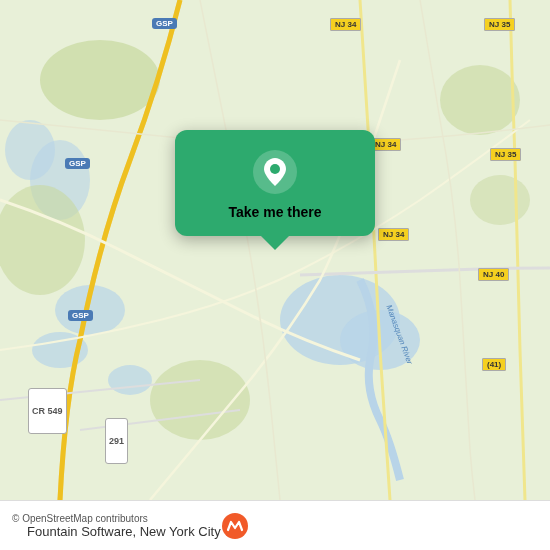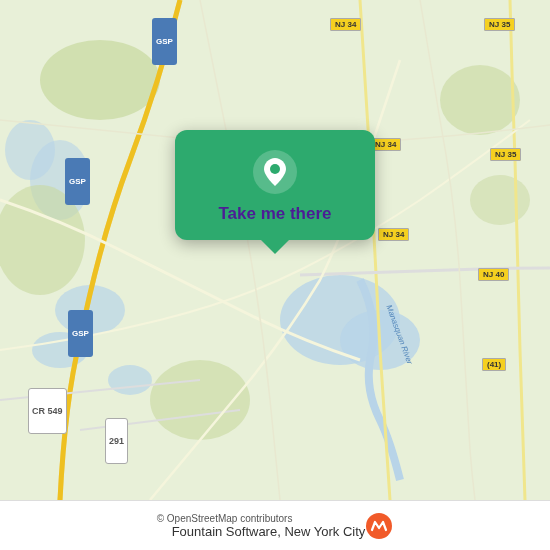--- a/index.html
+++ b/index.html
@@ -28,21 +28,21 @@
     }
 
     
     #bottom-bar {
       width: 550px;
       height: 50px;
       background: #ffffff;
       border-top: 1px solid #ddd;
       display: flex;
       align-items: center;
-      justify-content: center;
+      justify-content: flex-start;
       padding: 0 12px;
     }
 
     .bottom-left {
       display: flex;
       flex-direction: column;
     }
 
     .osm-credit {
       font-size: 10px;
@@ -103,22 +103,22 @@
       border-top: 14px solid #2daa6e;
     }
 
     .pin-icon {
       width: 44px;
       height: 44px;
       margin-bottom: 10px;
     }
 
     .take-me-there {
-      color: #4c1d95;
-      font-size: 17px;
+      color: #000000;
+      font-size: 14px;
       font-weight: 600;
       white-space: nowrap;
     }
 
     
     .road-label {
       position: absolute;
       font-size: 9px;
       font-weight: bold;
       color: #555;
@@ -128,21 +128,21 @@
       padding: 17px 3px;
     }
 
     .highway-label {
       position: absolute;
       font-size: 8px;
       font-weight: bold;
       color: #fff;
       background: #4a7ab5;
       border-radius: 3px;
-      padding: 19px 4px;
+      padding: 1px 4px;
     }
 
     .nj-label {
       position: absolute;
       font-size: 8px;
       font-weight: bold;
       color: #333;
       background: #f5d020;
       border: 1px solid #aaa;
       border-radius: 1px;

